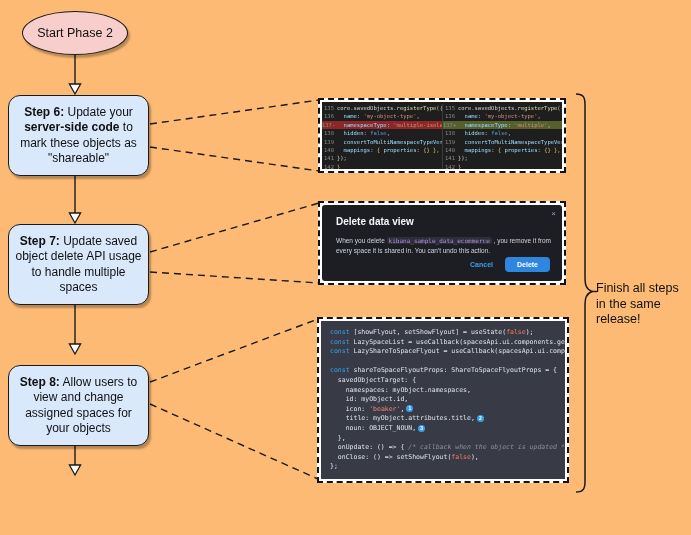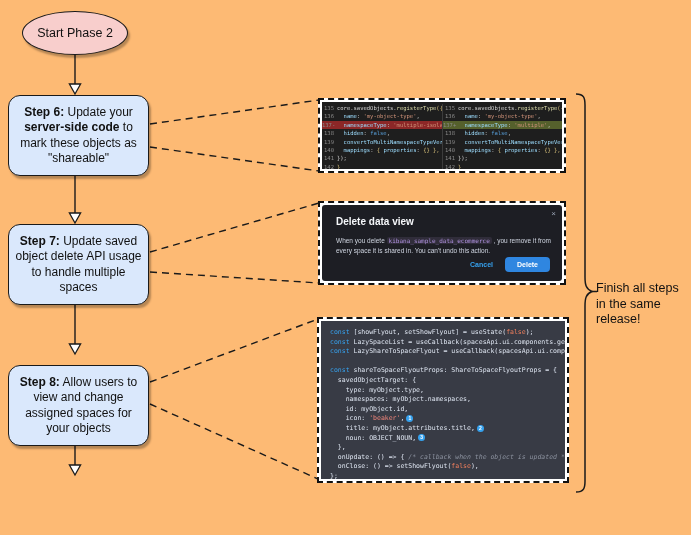--- a/index.html
+++ b/index.html
@@ -157,21 +157,20 @@
   </div>
 
   <div class="inset" style="left:317px; top:317px; width:252px; height:166px;">
     <div class="inset-inner codeblock">
         <div class="code-line"><span class="code-text"><span class="tk-kw2">const</span><span class="tk-pl2"> [showFlyout, setShowFlyout] = useState(</span><span class="tk-org">false</span><span class="tk-pl2">);</span></span></div>
         <div class="code-line"><span class="code-text"><span class="tk-kw2">const</span><span class="tk-pl2"> LazySpaceList = useCallback(spacesApi.ui.components.getSpaceLis</span></span></div>
         <div class="code-line"><span class="code-text"><span class="tk-kw2">const</span><span class="tk-pl2"> LazyShareToSpaceFlyout = useCallback(spacesApi.ui.components.ge</span></span></div>
         <div class="code-line"><span class="code-text"></span></div>
         <div class="code-line"><span class="code-text"><span class="tk-kw2">const</span><span class="tk-pl2"> shareToSpaceFlyoutProps: ShareToSpaceFlyoutProps = {</span></span></div>
         <div class="code-line"><span class="code-text"><span class="tk-pl2">  savedObjectTarget: {</span></span></div>
-        <div class="code-line"><span class="code-text"><span class="tk-pl2">    type: myObject.type,</span></span></div>
         <div class="code-line"><span class="code-text"><span class="tk-pl2">    namespaces: myObject.namespaces,</span></span></div>
         <div class="code-line"><span class="code-text"><span class="tk-pl2">    id: myObject.id,</span></span></div>
         <div class="code-line"><span class="code-text"><span class="tk-pl2">    icon: </span><span class="tk-str2">'beaker'</span><span class="tk-pl2">,</span><span class="badge">1</span></span></div>
         <div class="code-line"><span class="code-text"><span class="tk-pl2">    title: myObject.attributes.title,</span><span class="badge">2</span></span></div>
         <div class="code-line"><span class="code-text"><span class="tk-pl2">    noun: OBJECT_NOUN,</span><span class="badge">3</span></span></div>
         <div class="code-line"><span class="code-text"><span class="tk-pl2">  },</span></span></div>
         <div class="code-line"><span class="code-text"><span class="tk-pl2">  onUpdate: () =&gt; { </span><span class="tk-com">/* callback when the object is updated */</span></span></div>
         <div class="code-line"><span class="code-text"><span class="tk-pl2">  onClose: () =&gt; setShowFlyout(</span><span class="tk-org">false</span><span class="tk-pl2">),</span></span></div>
         <div class="code-line"><span class="code-text"><span class="tk-pl2">};</span></span></div>
       </div>

